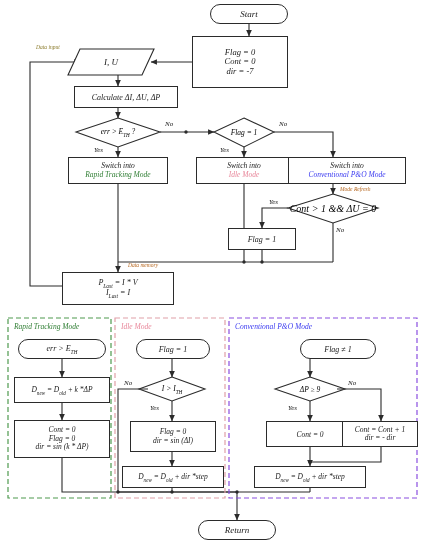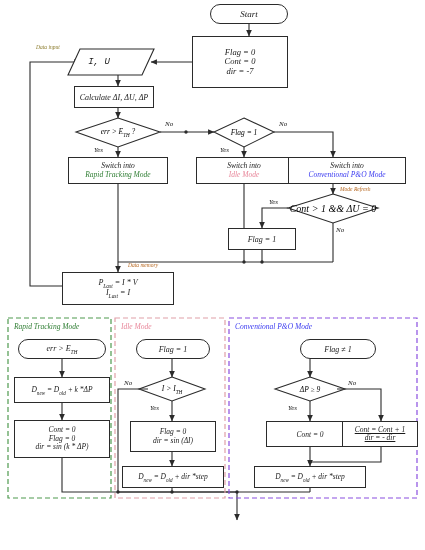--- a/index.html
+++ b/index.html
@@ -124,26 +124,26 @@
 
   <div class="node rect" style="left:192px;top:36px;width:96px;height:52px;font-size:8.5px;">
     <div class="ln">Flag = 0</div>
     <div class="ln">Cont = 0</div>
     <div class="ln">dir = -7</div>
   </div>
 
   <svg style="left:0;top:0;" viewBox="0 0 425 550">
     <path d="M80,49 L154,49 L142,75 L68,75 Z" fill="#fff" stroke="#2b2b2b" stroke-width="1.1"></path>
   </svg>
-  <div class="node" style="left:56px;top:49px;width:86px;height:26px;font-size:9px;background:none;font-family:Liberation Mono, monospace;">
+  <div class="node" style="left:68px;top:49px;width:86px;height:26px;font-size:9px;background:none;">
     <span>I, U</span>
   </div>
   <div class="lbl" style="left:36px;top:44px;font-size:5.5px;color:#8a7a2a;">Data input</div>
 
-  <div class="node rect" style="left:74px;top:86px;width:80px;height:22px;font-size:8px;">
+  <div class="node rect" style="left:74px;top:86px;width:104px;height:22px;font-size:8px;">
     <span>Calculate ΔI, ΔU, ΔP</span>
   </div>
 
   <div class="diamond-txt" style="left:76px;top:124px;width:84px;height:16px;font-size:7.5px;">
     <span><span>err &gt; E</span><sub>TH</sub><span> ?</span></span>
   </div>
   <div class="diamond-txt" style="left:214px;top:124px;width:60px;height:16px;font-size:7.5px;">
     <span>Flag = 1</span>
   </div>
 
@@ -219,22 +219,25 @@
     <span>Flag ≠ 1</span>
   </div>
   <div class="diamond-txt" style="left:280px;top:382px;width:60px;height:14px;font-size:7.5px;">
     <span>ΔP ≥ 9</span>
   </div>
   <div class="edgelbl" style="left:348px;top:379px;font-size:7px;">No</div>
   <div class="edgelbl" style="left:288px;top:404px;font-size:7px;">Yes</div>
   <div class="node rect" style="left:266px;top:421px;width:88px;height:26px;font-size:7.5px;">
     <span>Cont = 0</span>
   </div>
-  <div class="node rect" style="left:342px;top:421px;width:76px;height:26px;font-size:7.5px;text-decoration:underline;">
+  <div class="node rect" style="left:342px;top:421px;width:76px;height:26px;font-size:7.5px;">
     <div class="ln">Cont = Cont + 1</div>
     <div class="ln">dir = - dir</div>
   </div>
   <div class="node rect" style="left:254px;top:466px;width:112px;height:22px;font-size:7.5px;">
     <span><span>D</span><sub>new</sub><span> = D</span><sub>old</sub><span> + dir *step</span></span>
   </div>
 
+  <div class="node term" style="left:198px;top:520px;width:78px;height:20px;font-size:9px;">
+    <span>Return</span>
+  </div>
 
 </div>
 
 </body></html>

